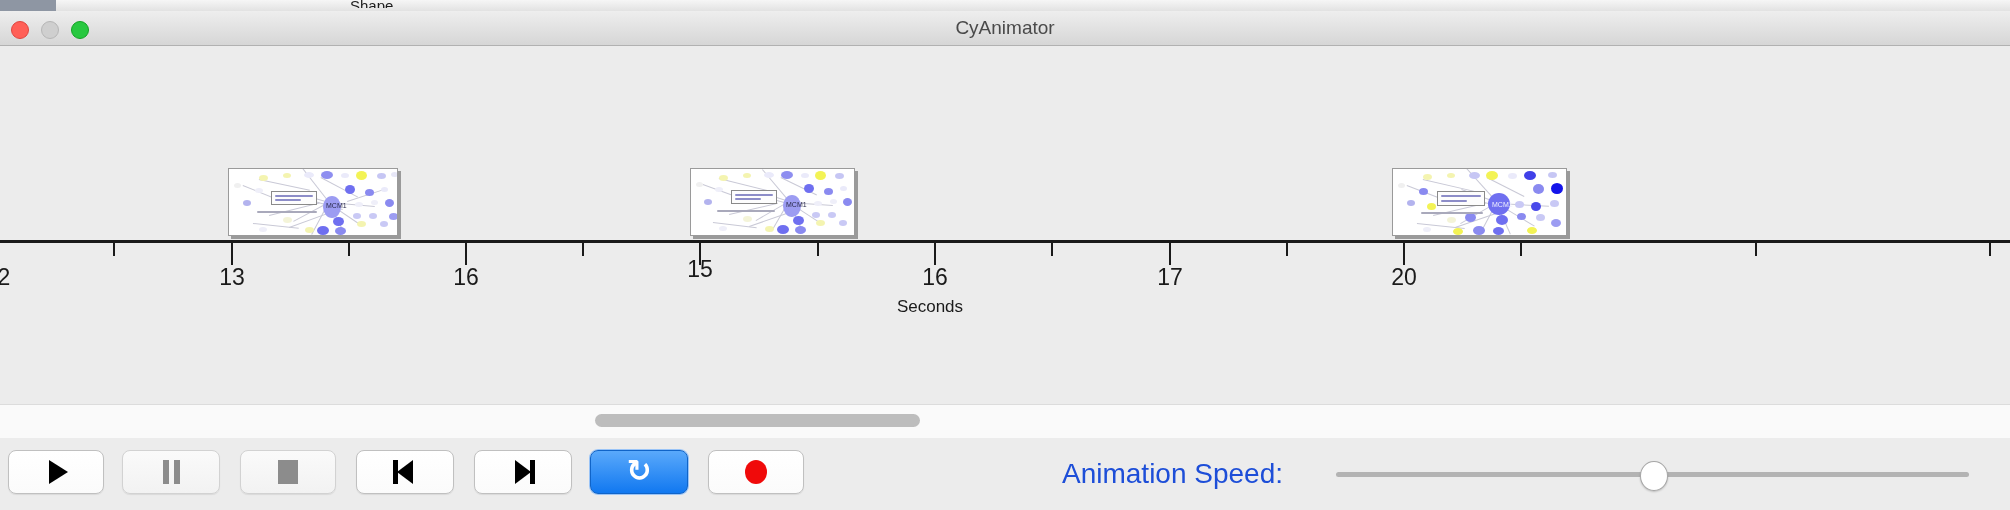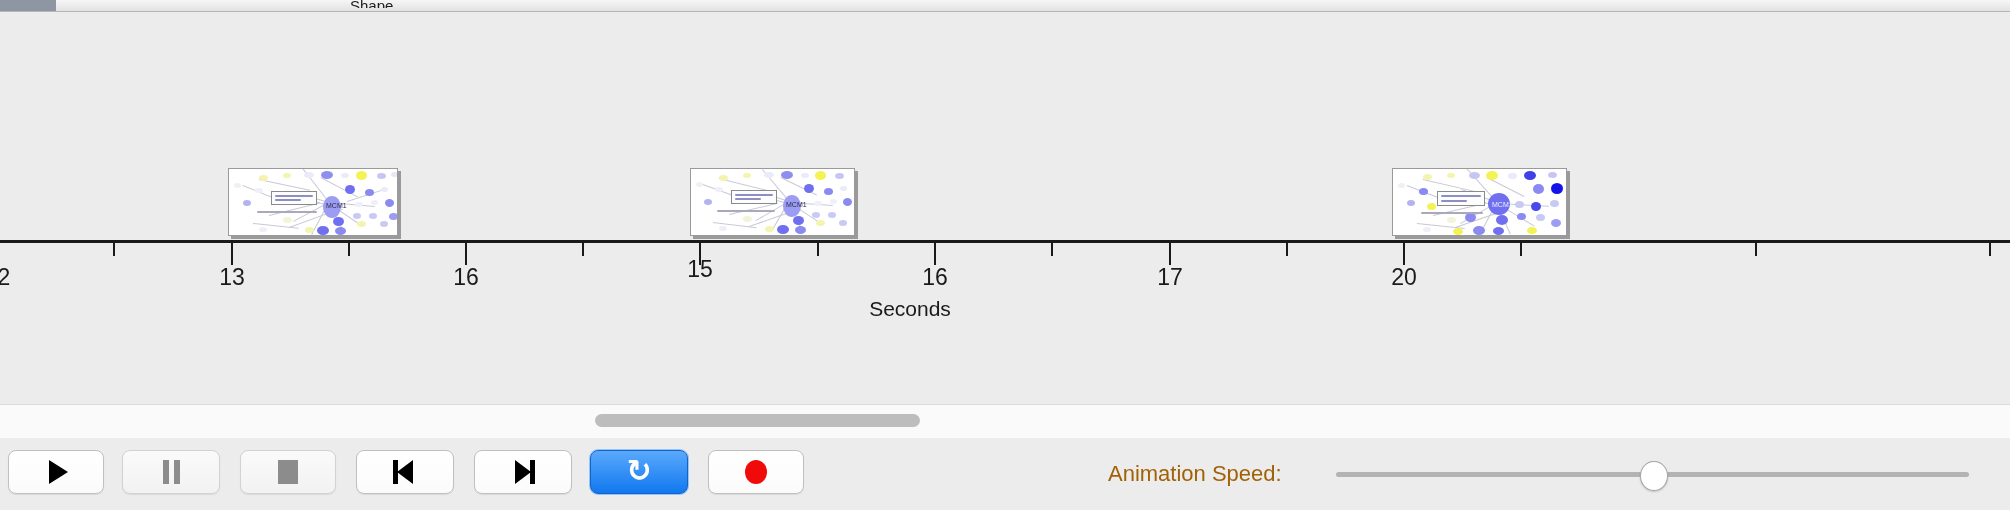--- a/index.html
+++ b/index.html
@@ -194,25 +194,26 @@
   .tick-label {
     position: absolute;
     font-size: 23px;
     color: #1a1a1a;
     font-family: "Liberation Sans", sans-serif;
     transform: translateX(-50%);
     white-space: nowrap;
   }
   .axis-title {
     position: absolute;
-    font-size: 21px;
+    font-size: 17px;
     color: #1a1a1a;
     font-family: "Liberation Sans", sans-serif;
     transform: translateX(-50%);
     white-space: nowrap;
+    margin-left: 20px;
   }
 
   
   .hscroll-track {
     position: absolute;
     left: 0; top: 404px;
     width: 2010px; height: 33px;
     background: #fafafa;
     border-top: 1px solid #dcdcdc;
     border-bottom: 1px solid #adadad;
@@ -303,24 +304,24 @@
     margin-top: -3px;
   }
   .ic-record {
     width: 22px; height: 24px;
     border-radius: 50%;
     background: #f00a0a;
   }
 
   .speed-label {
     position: absolute;
-    left: 1108px; top: 0;
+    left: 1062px; top: 0;
     line-height: 72px;
-    font-size: 22px;
-    color: #a16207;
+    font-size: 28px;
+    color: #1d4ed8;
     white-space: nowrap;
   }
   .slider-track {
     position: absolute;
     left: 1336px; top: 34px;
     width: 633px; height: 5px;
     background: #b3b3b3;
     border-radius: 3px;
   }
   .slider-thumb {
@@ -346,20 +347,26 @@
     <div class="bg-chip" style="left:192px; width:60px;"></div>
     <div class="bg-chip" style="left:252px; width:62px;"></div>
     <div class="bg-chip" style="left:314px; width:386px;"></div>
     <div class="bg-chip" style="left:700px; width:36px;"></div>
     <div class="bg-chip" style="left:736px; width:44px;"></div>
     <div class="bg-chip" style="left:780px; width:1130px;"></div>
     <div class="bg-chip" style="left:1910px; width:100px;"></div>
     <div class="bg-text" style="left:350px;">Shape</div>
   </div>
 
+  <div class="titlebar">
+    <div class="traffic close"></div>
+    <div class="traffic min"></div>
+    <div class="traffic zoom"></div>
+    <div class="window-title">CyAnimator</div>
+  </div>
 
 
   <div class="timeline">
 
     <div class="frame" style="left:228px; top:81px; width:170px; height:68px;">
       <div class="frame-canvas">
         <div class="edge" style="left:14px; top:16px; width:44px; transform:rotate(22deg); "></div>
         <div class="edge" style="left:30px; top:10px; width:52px; transform:rotate(12deg);"></div>
         <div class="edge" style="left:58px; top:24px; width:58px; transform:rotate(16deg);"></div>
         <div class="edge" style="left:92px; top:8px; width:42px; transform:rotate(28deg);"></div>

